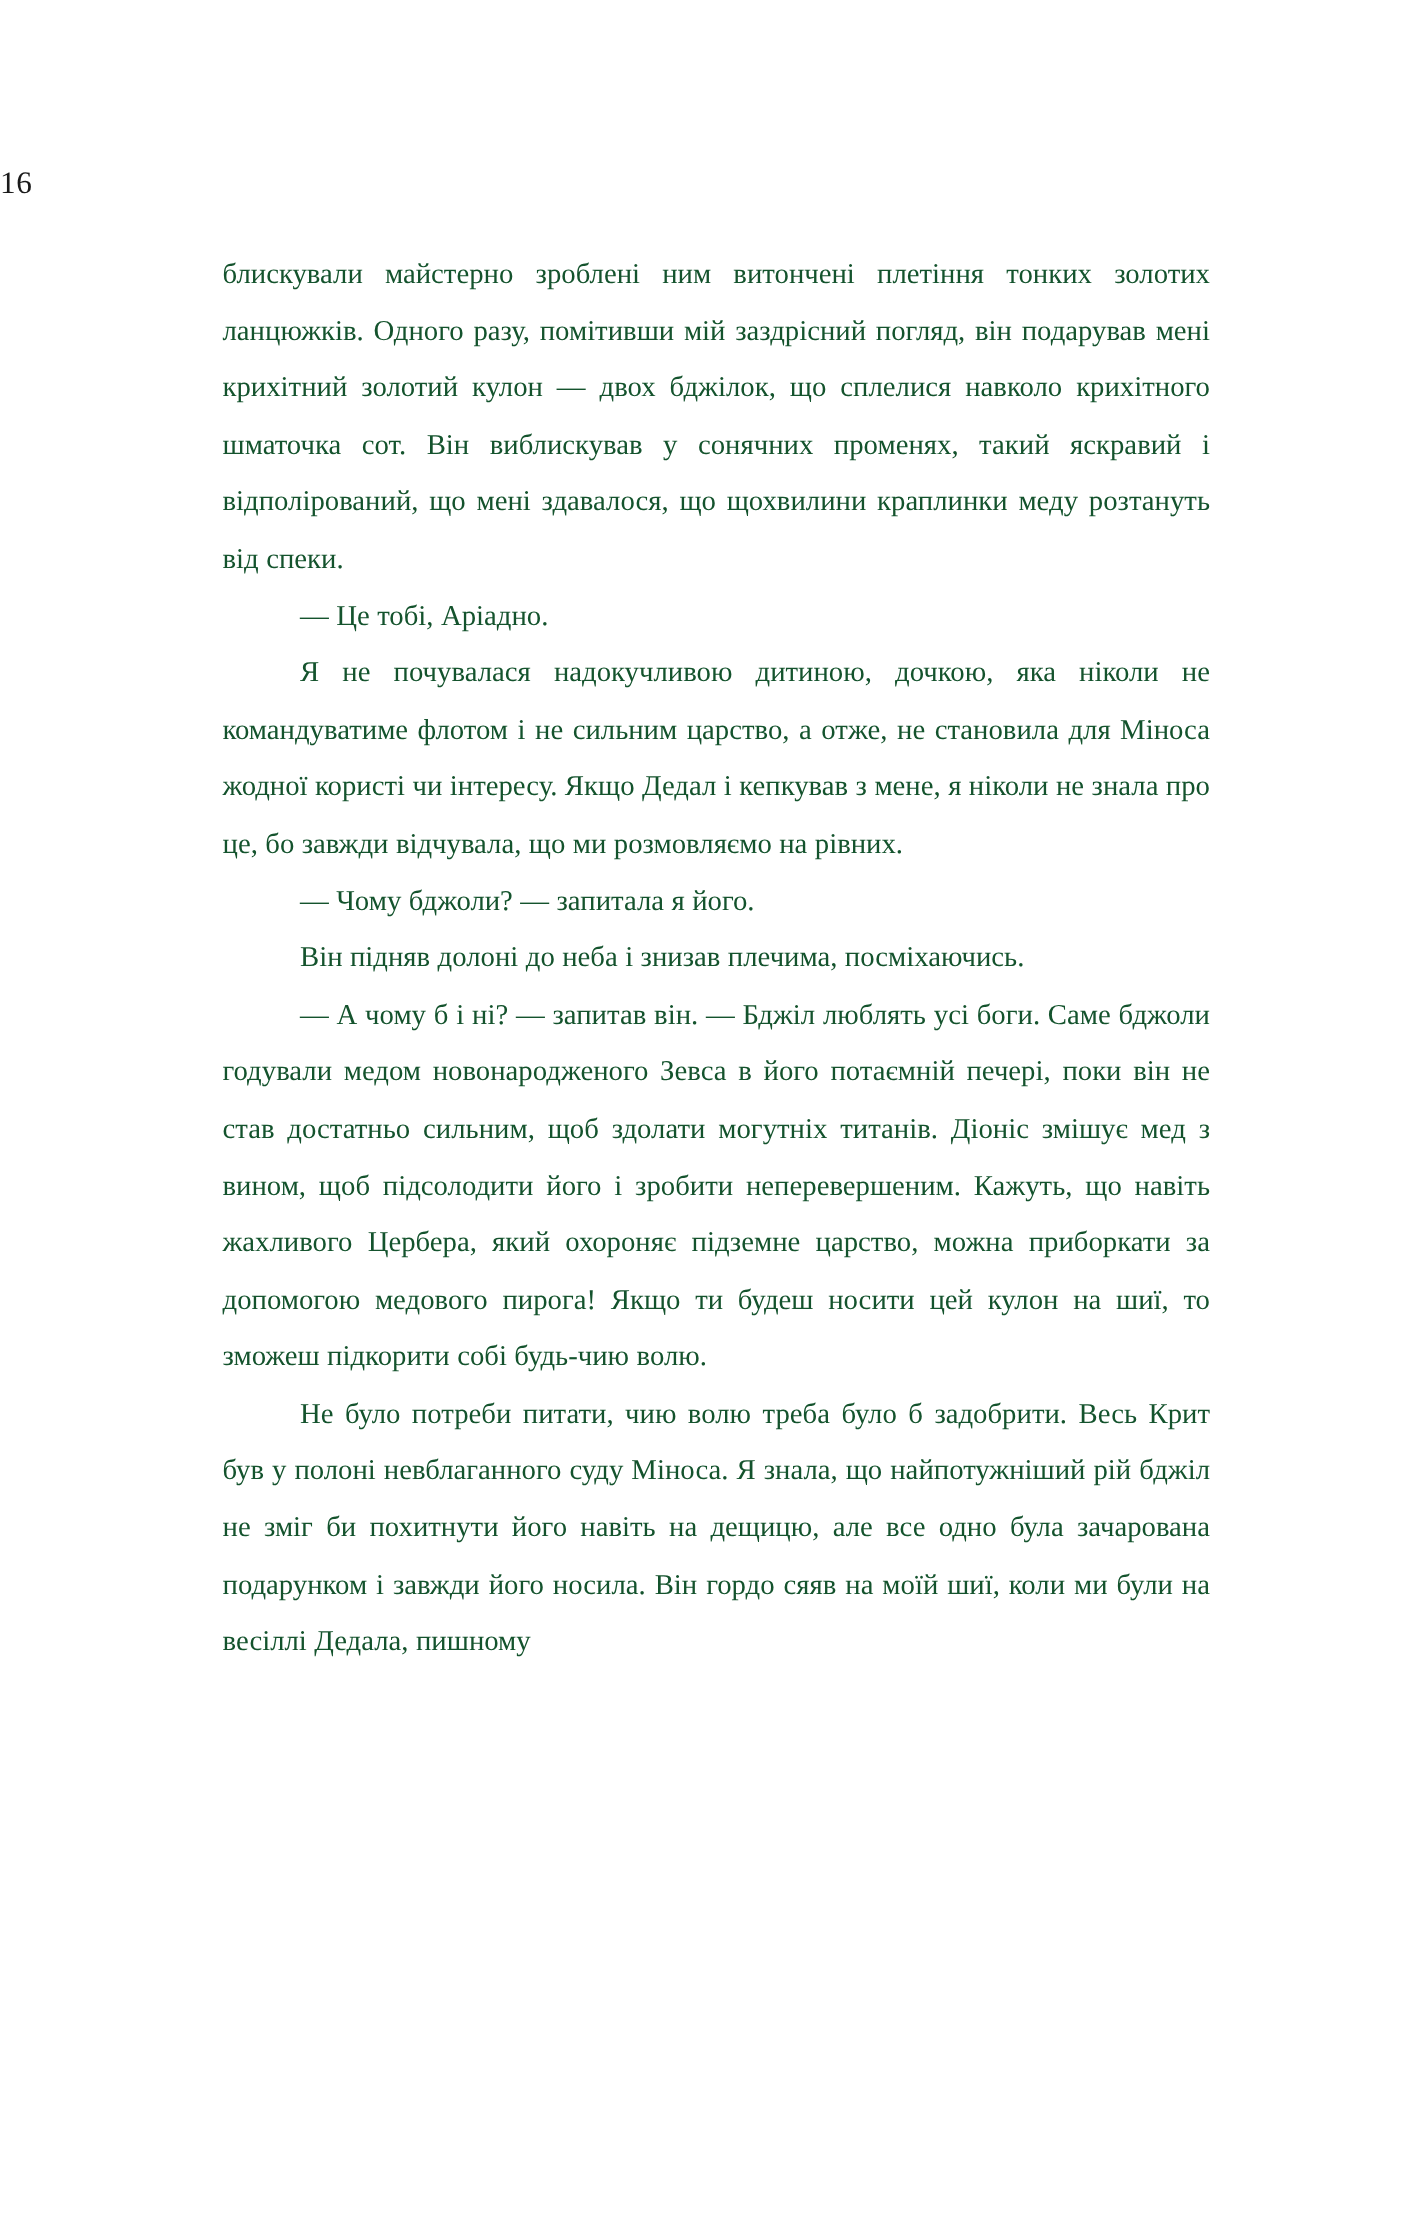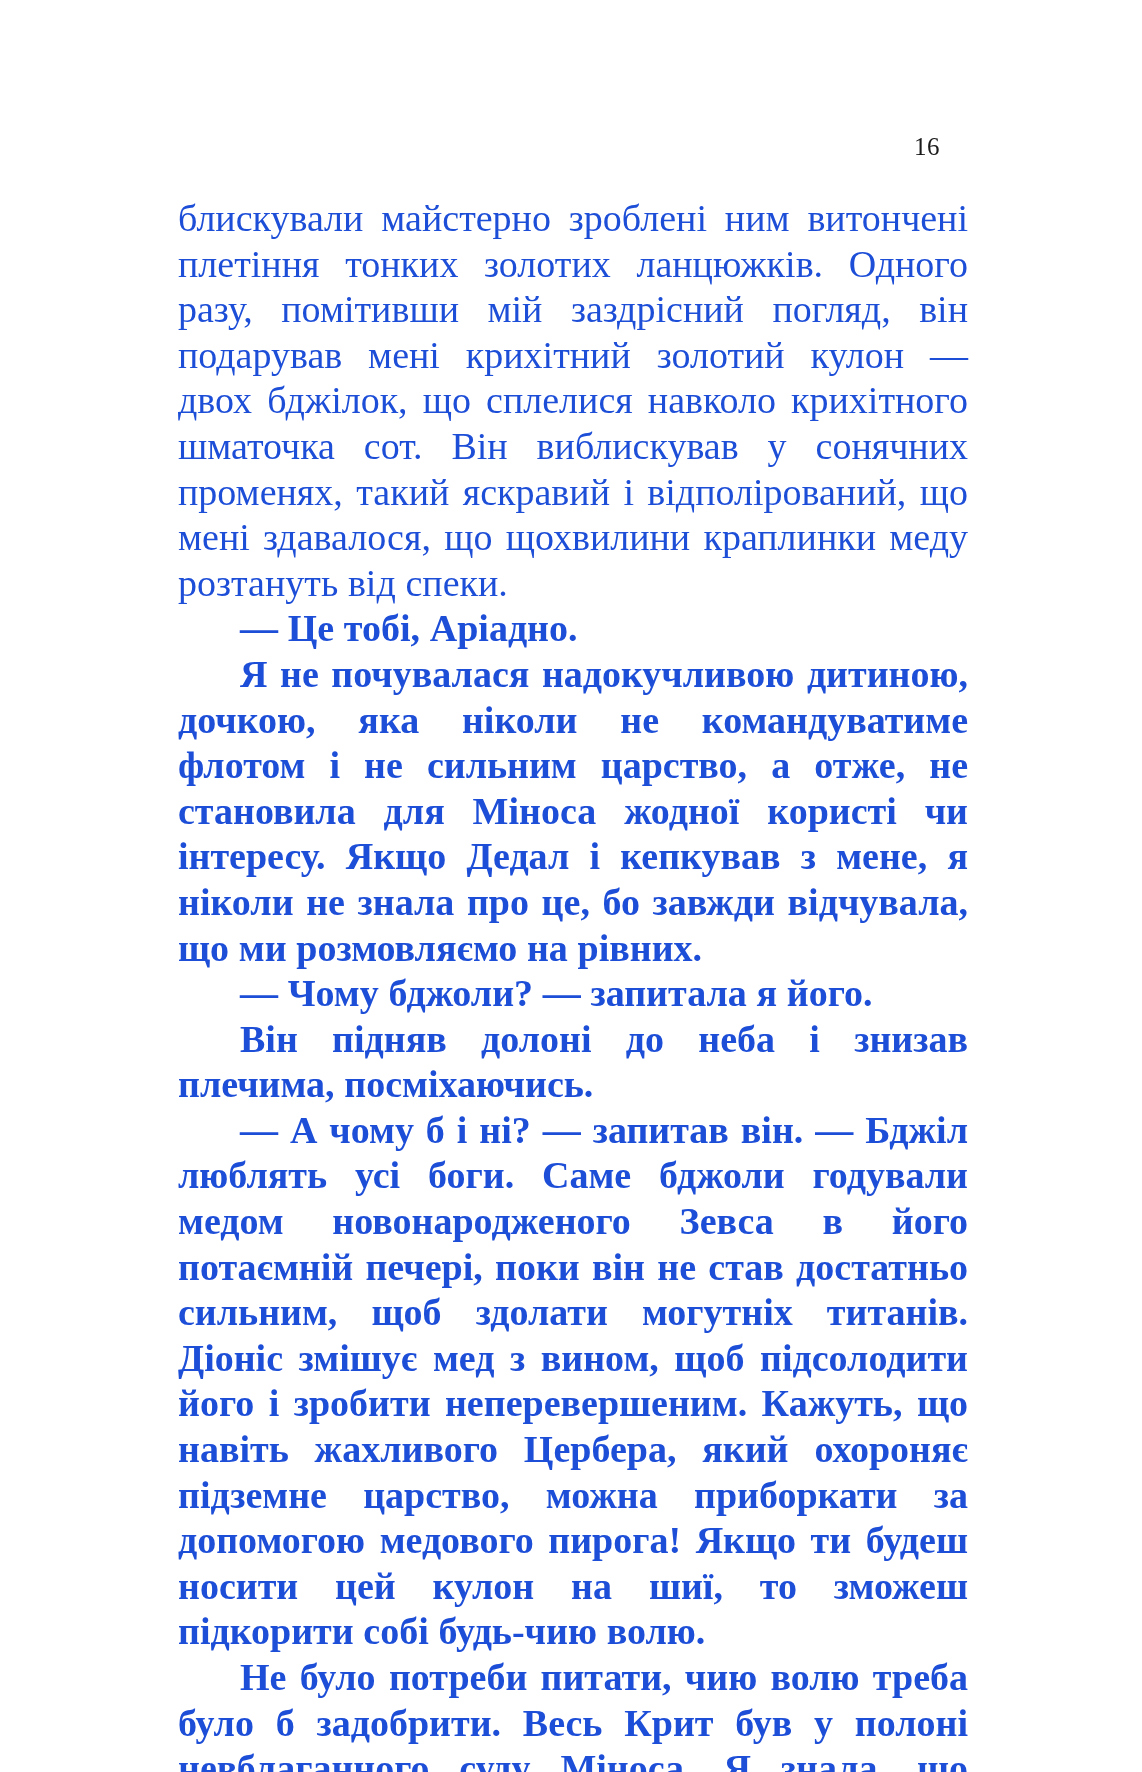--- a/index.html
+++ b/index.html
@@ -15,45 +15,44 @@
     margin: 0 auto;
     overflow: hidden;
     font-family: "Liberation Serif", "DejaVu Serif", serif;
     color: #141414;
   }
   .folio {
     position: absolute;
     top: 133px;
     left: 0;
     width: 940px;
-    text-align: right;
+    text-align: left;
     font-size: 25px;
     letter-spacing: 0.5px;
     color: #1a1a1a;
   }
   .textblock {
     position: absolute;
     top: 196px;
     left: 178px;
     width: 790px;
   }
   .para {
     margin: 0;
     text-align: justify;
     text-justify: inter-word;
-    font-size: 38px;
+    font-size: 23px;
     line-height: 45.6px;
-    color: #1d4ed8;
+    color: #14532d;
     hyphens: manual;
     -webkit-hyphens: manual;
     word-spacing: 0.2px;
   }
   .para.indent {
     text-indent: 62px;
-    font-weight: bold;
   }
   
   .para.fulljust {
     text-align-last: left;
   }
 </style>
 </head>
 <body>
 
 <div class="page">

